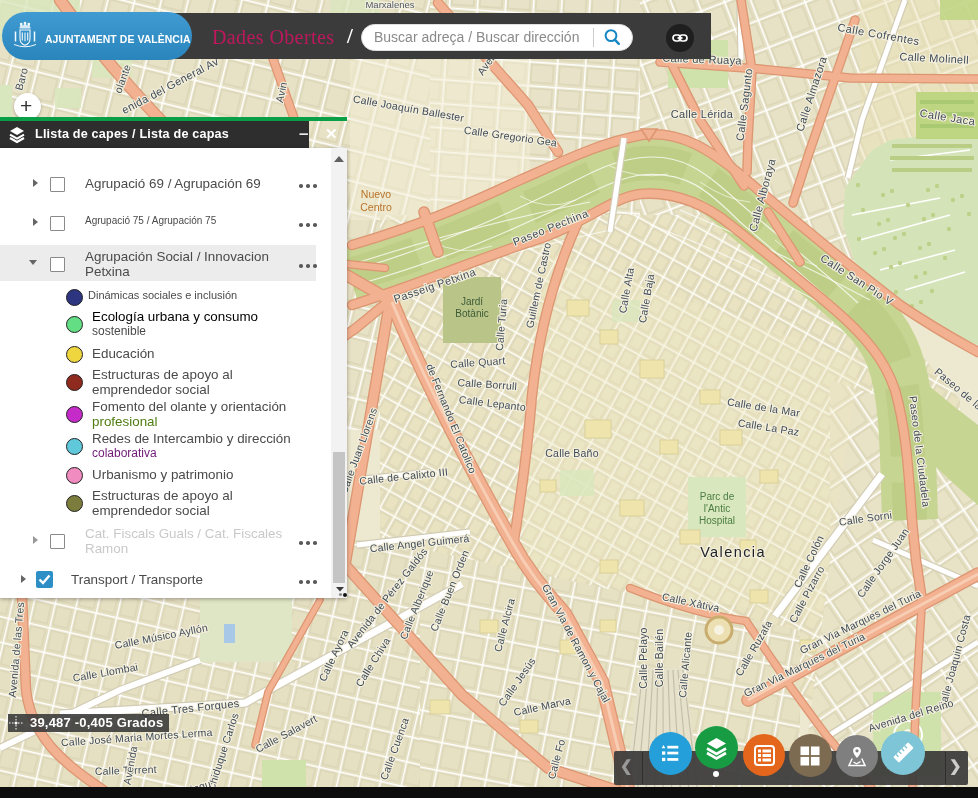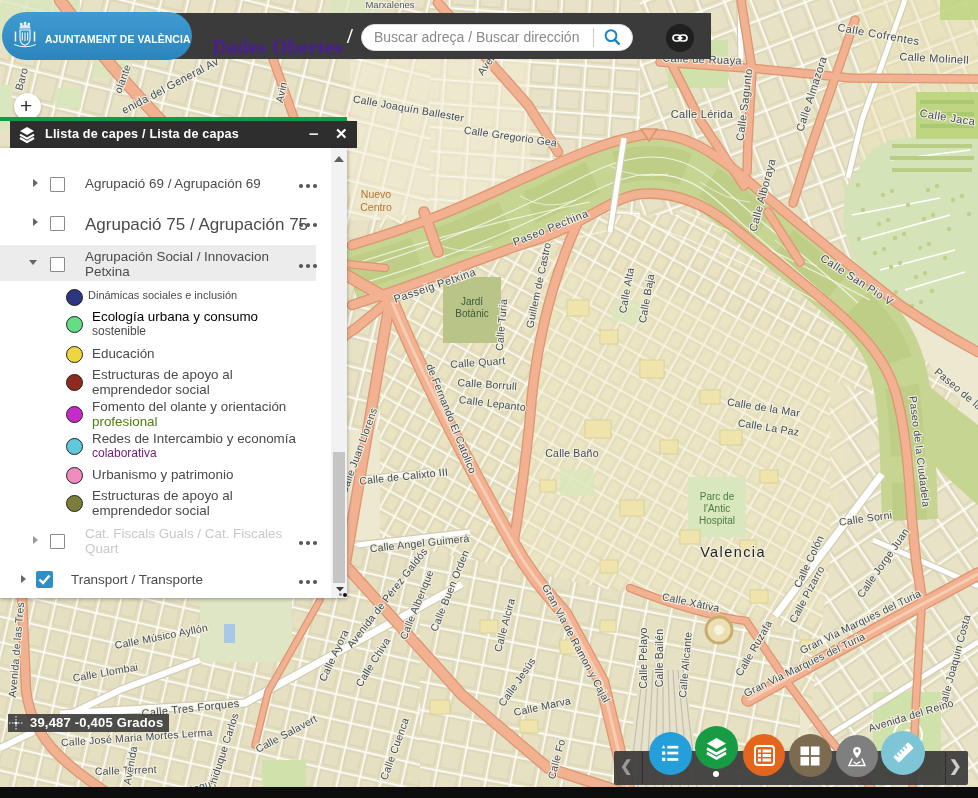--- a/index.html
+++ b/index.html
@@ -301,21 +301,21 @@
       <circle cx="9.2" cy="3" r="0.8" fill="#fff"></circle>
       <circle cx="13" cy="2" r="0.8" fill="#fff"></circle>
       <circle cx="16.8" cy="3" r="0.8" fill="#fff"></circle>
       <path d="M8 9 h10 v8.5 q0 5 -5 6.8 q-5 -1.8 -5 -6.8 z"></path>
       <path d="M10.3 11.5 v8 M13 11.5 v8.8 M15.7 11.5 v8"></path>
       <path d="M3.5 10.5 v10 M22.5 10.5 v10" stroke-width="1.5"></path>
       <path d="M2 23.5 q11 4.5 22 0" stroke-width="1"></path>
     </g>
   </svg>
 <div class="abs" style="left:45px;top:33.5px;font-size:10.4px;font-weight:bold;color:#fff;letter-spacing:0.1px">AJUNTAMENT DE VALÈNCIA</div>
-<div class="abs" style="left:212px;top:36px;font-size:20px;font-weight:bold;color:#4c1d95;font-family:'Liberation Serif',serif;letter-spacing:0.4px">Dades Obertes</div>
+<div class="abs" style="left:212px;top:26px;font-size:20px;font-weight:normal;color:#be185d;font-family:'Liberation Serif',serif;letter-spacing:0.4px">Dades Obertes</div>
 <div class="abs" style="left:347px;top:24px;font-size:21px;font-weight:bold;color:#fff;font-family:'Liberation Serif',serif">/</div>
 <div class="abs" style="left:361px;top:24px;width:272px;height:27px;background:#fff;border-radius:14px;border:1px solid #e0e0e0;box-sizing:border-box"></div>
 <div class="abs" style="left:374px;top:29px;font-size:14px;color:#8a8a8a">Buscar adreça / Buscar dirección</div>
 <div class="abs" style="left:593px;top:28px;width:1px;height:19px;background:#ccc"></div>
 <svg class="abs" style="left:602px;top:27px" width="21" height="21" viewBox="0 0 21 21">
     <circle cx="9" cy="8.6" r="5.4" fill="none" stroke="#1687c3" stroke-width="2"></circle>
     <line x1="13" y1="12.8" x2="16.8" y2="16.8" stroke="#1687c3" stroke-width="2.4" stroke-linecap="round"></line>
   </svg>
 <div class="abs" style="left:666px;top:24px;width:28px;height:28px;border-radius:50%;background:#1f1f1f"><svg width="28" height="28" viewBox="0 0 28 28">
       <g stroke="#fff" stroke-width="1.7" fill="none">
@@ -329,69 +329,69 @@
 <div class="abs" style="left:8px;top:714px;width:16px;height:18px;background:rgba(55,55,55,.88)"><svg width="16" height="18" viewBox="0 0 16 18">
       <g stroke="#fff" stroke-width="1" stroke-dasharray="1.5 1.5">
         <line x1="8" y1="2" x2="8" y2="16"></line>
         <line x1="1" y1="9" x2="15" y2="9"></line>
       </g>
       <circle cx="8" cy="9" r="1.5" fill="#fff"></circle>
     </svg></div>
 <div class="abs" style="left:24px;top:714px;height:18px;background:rgba(55,55,55,.88);color:#fff;font-size:13px;font-weight:bold;line-height:18px;padding:0 6px;letter-spacing:0.2px">39,487 -0,405 Grados</div>
 <div class="abs" style="left:0;top:787px;width:978px;height:11px;background:#0d0d0d"></div>
 <div class="abs" style="left:0;top:117px;width:347px;height:4px;background:#089f47"></div>
-<div class="abs" style="left:10px;top:121px;width:347px;height:27px;background:#2e2e2e">
+<div class="abs" style="left:0;top:121px;width:309px;height:27px;background:#2e2e2e">
     <svg class="abs" style="left:8px;top:5px" width="18" height="18" viewBox="0 0 18 18">
       <path d="M9 1 L16 5 L9 9 L2 5 Z" fill="#fff"></path>
       <path d="M2 8.6 L9 12.6 L16 8.6 M2 12 L9 16 L16 12" stroke="#fff" stroke-width="2.2" fill="none"></path>
     </svg>
     <div class="abs" style="left:35px;top:6px;font-size:12.6px;font-weight:bold;color:#fff;letter-spacing:0.2px">Llista de capes / Lista de capas</div>
     <div class="abs" style="left:299px;top:3px;font-size:17px;font-weight:bold;color:#e8e8e8">–</div>
     <div class="abs" style="left:325px;top:4px;font-size:15px;font-weight:bold;color:#fff">✕</div>
   </div>
 <div class="abs" style="left:0;top:148px;width:347px;height:450px;background:#fff;box-shadow:0 1px 4px rgba(0,0,0,.35)"></div>
 <div class="abs" style="left:0;top:245px;width:316px;height:36px;background:#ececec"></div>
 <div class="abs" style="left:33px;top:179px;width:0;height:0;border-left:5px solid #666;border-top:4.5px solid transparent;border-bottom:4.5px solid transparent"></div>
 <div class="abs" style="left:50px;top:177px;width:13px;height:13px;background:#fff;border:1.6px solid #8a8a8a;border-radius:1px"></div>
 <div class="abs" style="left:85px;top:176px;font-size:13.4px;color:#4a4a4a;white-space:nowrap">Agrupació 69 / Agrupación 69</div>
 <div class="abs" style="left:299px;top:183px;line-height:0"><span style="display:inline-block;width:3.6px;height:3.6px;border-radius:50%;background:#5a5a5a;margin-right:3.4px"></span><span style="display:inline-block;width:3.6px;height:3.6px;border-radius:50%;background:#5a5a5a;margin-right:3.4px"></span><span style="display:inline-block;width:3.6px;height:3.6px;border-radius:50%;background:#5a5a5a;margin-right:3.4px"></span></div>
 <div class="abs" style="left:33px;top:218px;width:0;height:0;border-left:5px solid #666;border-top:4.5px solid transparent;border-bottom:4.5px solid transparent"></div>
 <div class="abs" style="left:50px;top:216px;width:13px;height:13px;background:#fff;border:1.6px solid #8a8a8a;border-radius:1px"></div>
-<div class="abs" style="left:85px;top:215px;font-size:17px;color:#4a4a4a;white-space:nowrap">Agrupació 75 / Agrupación 75</div>
+<div class="abs" style="left:85px;top:215px;font-size:10px;color:#4a4a4a;white-space:nowrap">Agrupació 75 / Agrupación 75</div>
 <div class="abs" style="left:299px;top:222px;line-height:0"><span style="display:inline-block;width:3.6px;height:3.6px;border-radius:50%;background:#5a5a5a;margin-right:3.4px"></span><span style="display:inline-block;width:3.6px;height:3.6px;border-radius:50%;background:#5a5a5a;margin-right:3.4px"></span><span style="display:inline-block;width:3.6px;height:3.6px;border-radius:50%;background:#5a5a5a;margin-right:3.4px"></span></div>
 <div class="abs" style="left:29px;top:260px;width:0;height:0;border-top:5px solid #666;border-left:4.5px solid transparent;border-right:4.5px solid transparent"></div>
 <div class="abs" style="left:50px;top:257px;width:13px;height:13px;background:#fff;border:1.6px solid #8a8a8a;border-radius:1px"></div>
 <div class="abs" style="left:85px;top:249px;font-size:13.4px;color:#4a4a4a;white-space:nowrap">Agrupación Social / Innovacion</div>
 <div class="abs" style="left:85px;top:264px;font-size:13.4px;color:#4a4a4a;white-space:nowrap">Petxina</div>
 <div class="abs" style="left:299px;top:263px;line-height:0"><span style="display:inline-block;width:3.6px;height:3.6px;border-radius:50%;background:#5a5a5a;margin-right:3.4px"></span><span style="display:inline-block;width:3.6px;height:3.6px;border-radius:50%;background:#5a5a5a;margin-right:3.4px"></span><span style="display:inline-block;width:3.6px;height:3.6px;border-radius:50%;background:#5a5a5a;margin-right:3.4px"></span></div>
 <div class="abs" style="left:66px;top:289px;width:15px;height:15px;border-radius:50%;background:#2d3580;border:1.5px solid #222"></div>
 <div class="abs" style="left:88px;top:289px;font-size:11px;color:#4a4a4a;white-space:nowrap">Dinámicas sociales e inclusión</div>
 <div class="abs" style="left:66px;top:316px;width:15px;height:15px;border-radius:50%;background:#63de85;border:1.5px solid #222"></div>
 <div class="abs" style="left:92px;top:309px;font-size:13.4px;color:#000000;white-space:nowrap">Ecología urbana y consumo</div>
 <div class="abs" style="left:92px;top:324px;font-size:12px;color:#4a4a4a;white-space:nowrap">sostenible</div>
 <div class="abs" style="left:66px;top:346px;width:15px;height:15px;border-radius:50%;background:#efd63f;border:1.5px solid #222"></div>
 <div class="abs" style="left:92px;top:346px;font-size:13.4px;color:#4a4a4a;white-space:nowrap">Educación</div>
 <div class="abs" style="left:66px;top:374px;width:15px;height:15px;border-radius:50%;background:#8e2a1e;border:1.5px solid #222"></div>
 <div class="abs" style="left:92px;top:367px;font-size:13.4px;color:#4a4a4a;white-space:nowrap">Estructuras de apoyo al</div>
 <div class="abs" style="left:92px;top:382px;font-size:13.4px;color:#4a4a4a;white-space:nowrap">emprendedor social</div>
 <div class="abs" style="left:66px;top:406px;width:15px;height:15px;border-radius:50%;background:#c42bc8;border:1.5px solid #222"></div>
 <div class="abs" style="left:92px;top:399px;font-size:13.4px;color:#4a4a4a;white-space:nowrap">Fomento del olante y orientación</div>
 <div class="abs" style="left:92px;top:414px;font-size:13.4px;color:#4d7c0f;white-space:nowrap">profesional</div>
 <div class="abs" style="left:66px;top:438px;width:15px;height:15px;border-radius:50%;background:#5fc8da;border:1.5px solid #222"></div>
-<div class="abs" style="left:92px;top:431px;font-size:13.4px;color:#4a4a4a;white-space:nowrap">Redes de Intercambio y economía</div>
+<div class="abs" style="left:92px;top:431px;font-size:13.4px;color:#4a4a4a;white-space:nowrap">Redes de Intercambio y dirección</div>
 <div class="abs" style="left:92px;top:446px;font-size:12px;color:#701a75;white-space:nowrap">colaborativa</div>
 <div class="abs" style="left:66px;top:467px;width:15px;height:15px;border-radius:50%;background:#f08cc0;border:1.5px solid #222"></div>
 <div class="abs" style="left:92px;top:467px;font-size:13.4px;color:#4a4a4a;white-space:nowrap">Urbanismo y patrimonio</div>
 <div class="abs" style="left:66px;top:495px;width:15px;height:15px;border-radius:50%;background:#7c7d3d;border:1.5px solid #222"></div>
 <div class="abs" style="left:92px;top:488px;font-size:13.4px;color:#4a4a4a;white-space:nowrap">Estructuras de apoyo al</div>
 <div class="abs" style="left:92px;top:503px;font-size:13.4px;color:#4a4a4a;white-space:nowrap">emprendedor social</div>
 <div class="abs" style="left:33px;top:536px;width:0;height:0;border-left:5px solid #999;border-top:4.5px solid transparent;border-bottom:4.5px solid transparent"></div>
 <div class="abs" style="left:50px;top:534px;width:13px;height:13px;background:#fff;border:1.6px solid #8a8a8a;border-radius:1px"></div>
 <div class="abs" style="left:85px;top:526px;font-size:13.4px;color:#c9c9c9;white-space:nowrap">Cat. Fiscals Guals / Cat. Fiscales</div>
-<div class="abs" style="left:85px;top:541px;font-size:13.4px;color:#c9c9c9;white-space:nowrap">Quart</div>
+<div class="abs" style="left:85px;top:541px;font-size:13.4px;color:#c9c9c9;white-space:nowrap">Ramon</div>
 <div class="abs" style="left:299px;top:540px;line-height:0"><span style="display:inline-block;width:3.6px;height:3.6px;border-radius:50%;background:#5a5a5a;margin-right:3.4px"></span><span style="display:inline-block;width:3.6px;height:3.6px;border-radius:50%;background:#5a5a5a;margin-right:3.4px"></span><span style="display:inline-block;width:3.6px;height:3.6px;border-radius:50%;background:#5a5a5a;margin-right:3.4px"></span></div>
 <div class="abs" style="left:21px;top:575px;width:0;height:0;border-left:5px solid #666;border-top:4.5px solid transparent;border-bottom:4.5px solid transparent"></div>
 <div class="abs" style="left:36px;top:571px;width:17px;height:17px;background:#2e8fc7;border-radius:2px"><svg width="17" height="17" viewBox="0 0 17 17">
       <path d="M3.5 8.5 L7 12 L13.5 4.5" stroke="#fff" stroke-width="2.4" fill="none"></path>
     </svg></div>
 <div class="abs" style="left:71px;top:572px;font-size:13.4px;color:#4a4a4a;white-space:nowrap">Transport / Transporte</div>
 <div class="abs" style="left:299px;top:579px;line-height:0"><span style="display:inline-block;width:3.6px;height:3.6px;border-radius:50%;background:#5a5a5a;margin-right:3.4px"></span><span style="display:inline-block;width:3.6px;height:3.6px;border-radius:50%;background:#5a5a5a;margin-right:3.4px"></span><span style="display:inline-block;width:3.6px;height:3.6px;border-radius:50%;background:#5a5a5a;margin-right:3.4px"></span></div>
 <div class="abs" style="left:331px;top:148px;width:16px;height:450px;background:#f2f2f2"></div>
 <div class="abs" style="left:334px;top:156px;width:0;height:0;border-bottom:6px solid #606060;border-left:5px solid transparent;border-right:5px solid transparent"></div>
 <div class="abs" style="left:333px;top:452px;width:12px;height:131px;background:#c5c5c5"></div>

